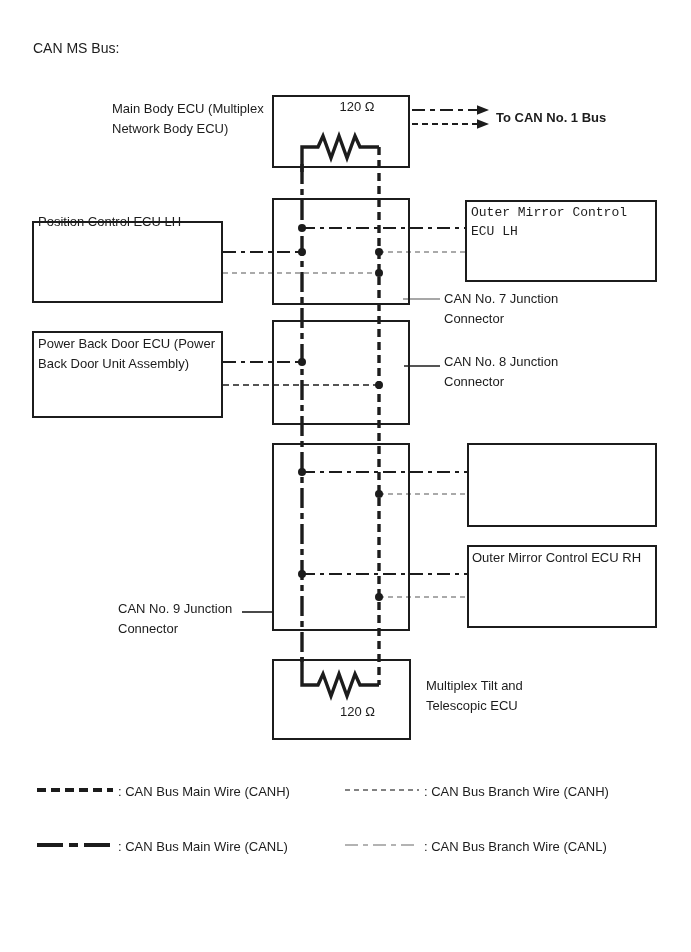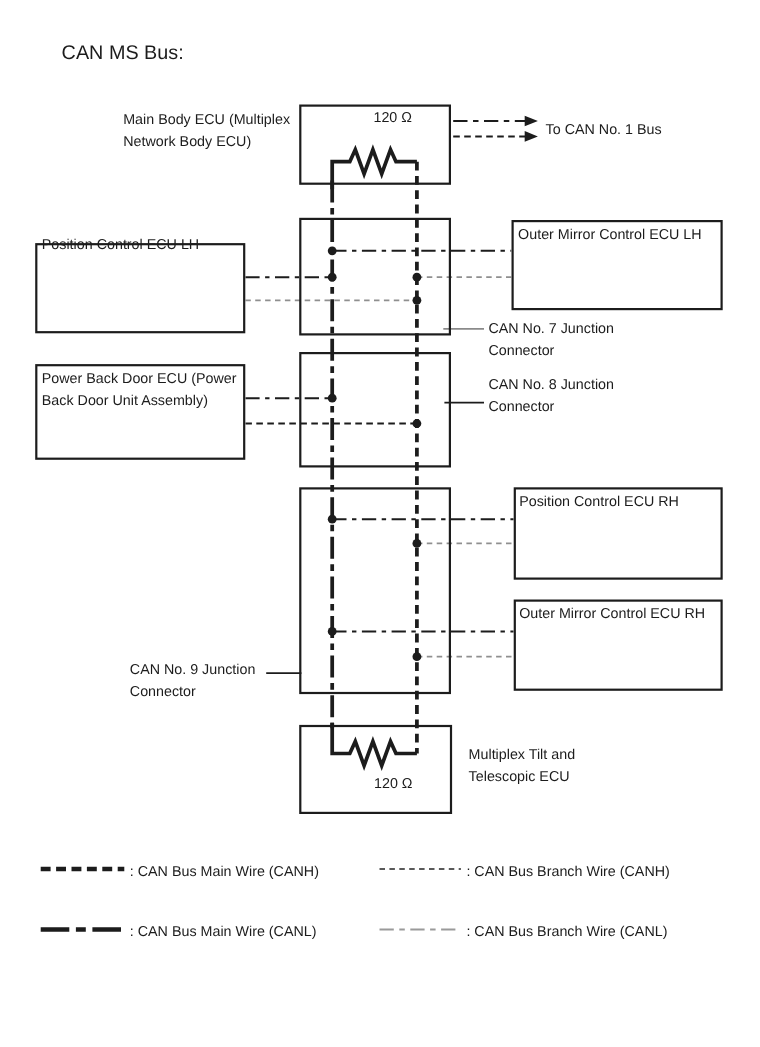--- a/index.html
+++ b/index.html
@@ -5,21 +5,21 @@
   html,body{margin:0;padding:0;background:#fff;}
   .stage{
     position:relative;width:691px;height:952px;
     background:var(--background,#fff);overflow:hidden;
     font-family:"Liberation Sans",sans-serif;color:var(--ink,#1c1c1c);
   }
   .wires{position:absolute;left:0;top:0;}
   .box{position:absolute;border:2px solid var(--ink,#1c1c1c);background:transparent;box-sizing:border-box;}
   .lbl{position:absolute;font-size:13px;line-height:19px;white-space:pre-line;color:var(--ink,#1c1c1c);}
   .lbl.lh20{line-height:20px;}
-  .title{position:absolute;font-size:18px;line-height:17px;color:var(--ink,#1c1c1c);margin-left:23px;}
+  .title{position:absolute;font-size:14px;line-height:17px;color:var(--ink,#1c1c1c);}
   .ctr{text-align:center;padding-left:16px;}
   
   .w{stroke:var(--ink,#1c1c1c);fill:none;}
   .g{stroke:var(--branch-gray,#8f8f8f);fill:none;}
   .lg7{stroke:var(--leader-gray,#8a8a8a);fill:none;}
   .lbc-h{stroke:var(--legend-branch-canh,#595959);fill:none;}
   .lbc-l{stroke:var(--legend-branch-canl,#9a9a9a);fill:none;}
   .dot{fill:var(--ink,#1c1c1c);stroke:none;}
   .ah{fill:var(--ink,#1c1c1c);stroke:none;}
 </style>
@@ -86,33 +86,32 @@
   <div class="box" style="left:32px;top:331px;width:191px;height:87px;background:#fff;"></div>
   <div class="box" style="left:465px;top:200px;width:192px;height:82px;background:#fff;"></div>
   <div class="box" style="left:467px;top:443px;width:190px;height:84px;background:#fff;"></div>
   <div class="box" style="left:467px;top:545px;width:190px;height:83px;background:#fff;"></div>
 
   <div class="title" style="left:33px;top:40px;">CAN MS Bus:</div>
 
   <div class="lbl lh20" style="left:112px;top:99px;width:170px;">Main Body ECU (Multiplex
 Network Body ECU)</div>
   <div class="lbl ctr" style="left:272px;top:97px;width:138px;">120 Ω</div>
-  <div class="lbl" style="left:496px;top:108px;">To CAN No. 1 Bus</div>
+  <div class="lbl" style="left:496px;top:108px;font-weight:bold;">To CAN No. 1 Bus</div>
 
   <div class="lbl" style="left:38px;top:212px;width:180px;">Position Control ECU LH</div>
-  <div class="lbl" style="left:471px;top:203px;width:184px;">Outer Mirror Control ECU LH</div>
+  <div class="lbl" style="left:471px;top:203px;width:184px;font-family:Liberation Mono, monospace;">Outer Mirror Control ECU LH</div>
   <div class="lbl lh20" style="left:444px;top:289px;width:160px;">CAN No. 7 Junction
 Connector</div>
 
   <div class="lbl lh20" style="left:38px;top:334px;width:182px;">Power Back Door ECU (Power
 Back Door Unit Assembly)</div>
-  <div class="lbl lh20" style="left:444px;top:340px;width:160px;">CAN No. 8 Junction
+  <div class="lbl lh20" style="left:444px;top:352px;width:160px;">CAN No. 8 Junction
 Connector</div>
 
-  <div class="lbl" style="left:472px;top:446px;width:182px;">Position Control ECU RH</div>
   <div class="lbl" style="left:472px;top:548px;width:182px;">Outer Mirror Control ECU RH</div>
   <div class="lbl lh20" style="left:118px;top:599px;width:160px;">CAN No. 9 Junction
 Connector</div>
 
   <div class="lbl ctr" style="left:272px;top:702px;width:139px;">120 Ω</div>
   <div class="lbl lh20" style="left:426px;top:676px;width:150px;">Multiplex Tilt and
 Telescopic ECU</div>
 
   <div class="lbl" style="left:424px;top:782px;">: CAN Bus Branch Wire (CANH)</div>
   <div class="lbl" style="left:118px;top:782px;">: CAN Bus Main Wire (CANH)</div>

